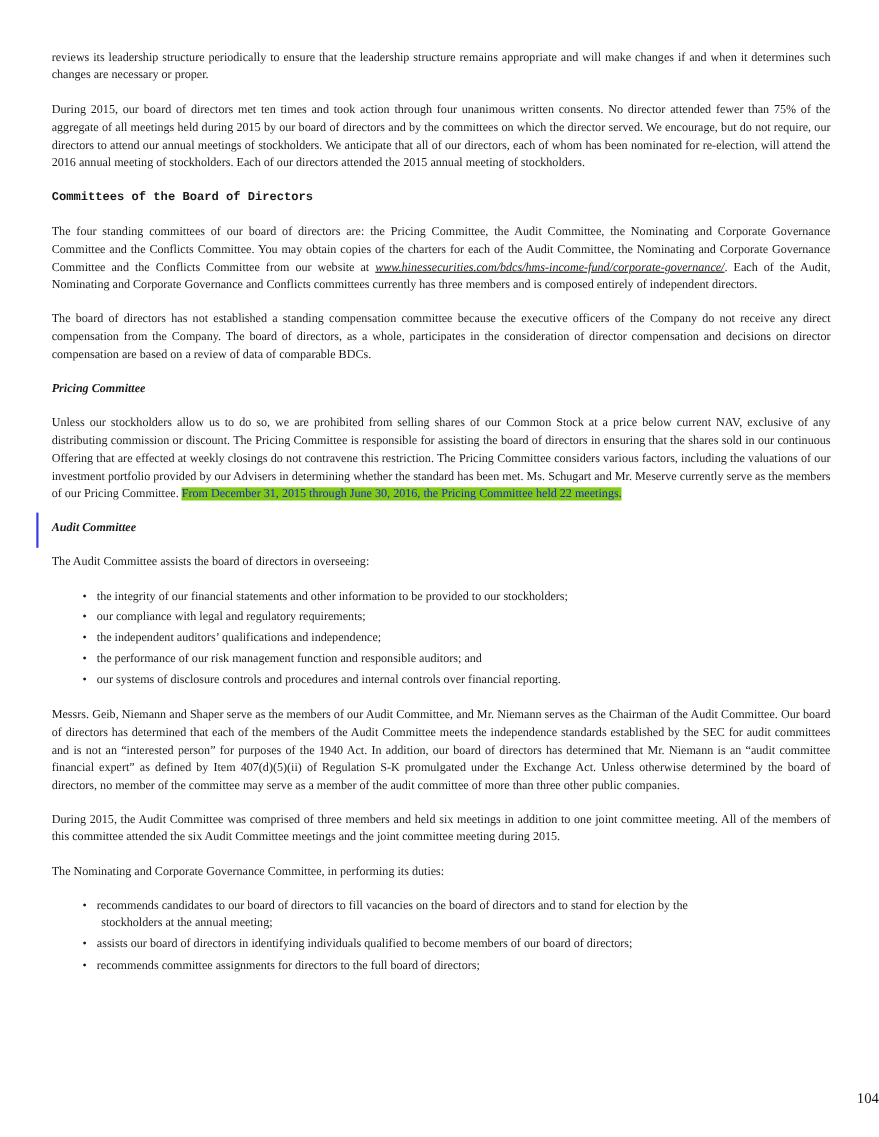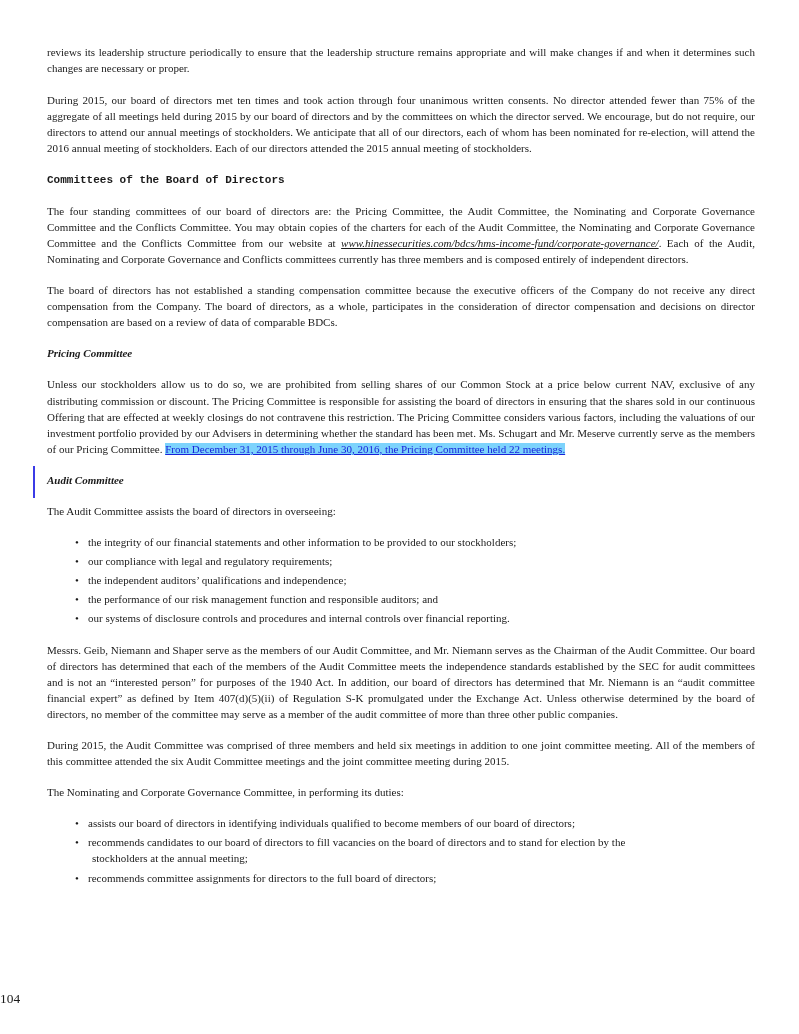--- a/index.html
+++ b/index.html
@@ -10,27 +10,27 @@
   }
   p { margin: 0 0 15px 0; text-align: justify; }
   p.first { margin-bottom: 16px; }
   .heading-bold { font-weight: bold; margin: 0 0 15px 0; font-family: Liberation Mono, monospace; }
   .heading-italic { font-weight: bold; font-style: italic; margin: 0 0 15px 0; }
   ul.bullets { list-style: none; margin: 0 0 15px 0; padding: 0 0 0 28px; }
   ul.bullets li { position: relative; padding-left: 13px; margin-bottom: 3px; text-align: justify; }
   ul.bullets li::before { content: "\2022"; position: absolute; left: 0; top: 0; font-size: 11px; }
   ul.bullets li .cont { display: block; padding-left: 4px; }
   .hl {
-    background: #7dd3fc; color: #1a23d9; text-decoration: underline; text-decoration-color: #1a23d9;
+    background: #84cc16; color: #1a23d9; text-decoration-color: #1a23d9;
   }
   .change-bar {
     position: absolute; left: 33px; top: 466px; width: 2px; height: 32px; background: #3b3be6;
   }
   .page-num {
-    position: absolute; left: 0; right: 0; top: 991px; text-align: left;
+    position: absolute; left: 0; right: 0; top: 991px; text-align: right;
     font-family: "Liberation Serif", serif; font-size: 13.4px; color: #1a1a1a;
   }
   .url { font-style: italic; text-decoration: underline; }
 </style>
 </head>
 <body>
 
 <div class="change-bar"></div>
 
 <div class="page">
@@ -62,20 +62,20 @@
   </ul>
 
   <p>Messrs. Geib, Niemann and Shaper serve as the members of our Audit Committee, and Mr. Niemann serves as the Chairman of the Audit Committee. Our board of directors has determined that each of the members of the Audit Committee meets the independence standards established by the SEC for audit committees and is not an “interested person” for purposes of the 1940 Act. In addition, our board of directors has determined that Mr. Niemann is an “audit committee financial expert” as defined by Item 407(d)(5)(ii) of Regulation S-K promulgated under the Exchange Act. Unless otherwise determined by the board of directors, no member of the committee may serve as a member of the audit committee of more than three other public companies.</p>
 
   <p>During 2015, the Audit Committee was comprised of three members and held six meetings in addition to one joint committee meeting. All of the members of this committee attended the six Audit Committee meetings and the joint committee meeting during 2015.</p>
 
 
   <p>The Nominating and Corporate Governance Committee, in performing its duties:</p>
 
   <ul class="bullets">
+    <li><span>recommends candidates to our board of directors to fill vacancies on the board of directors and to stand for election by the</span><span class="cont">stockholders at the annual meeting;</span></li>
     <li><span>assists our board of directors in identifying individuals qualified to become members of our board of directors;</span></li>
-    <li><span>recommends candidates to our board of directors to fill vacancies on the board of directors and to stand for election by the</span><span class="cont">stockholders at the annual meeting;</span></li>
     <li><span>recommends committee assignments for directors to the full board of directors;</span></li>
   </ul>
 
 </div>
 
 <div class="page-num">104</div>
 
 </body></html>

